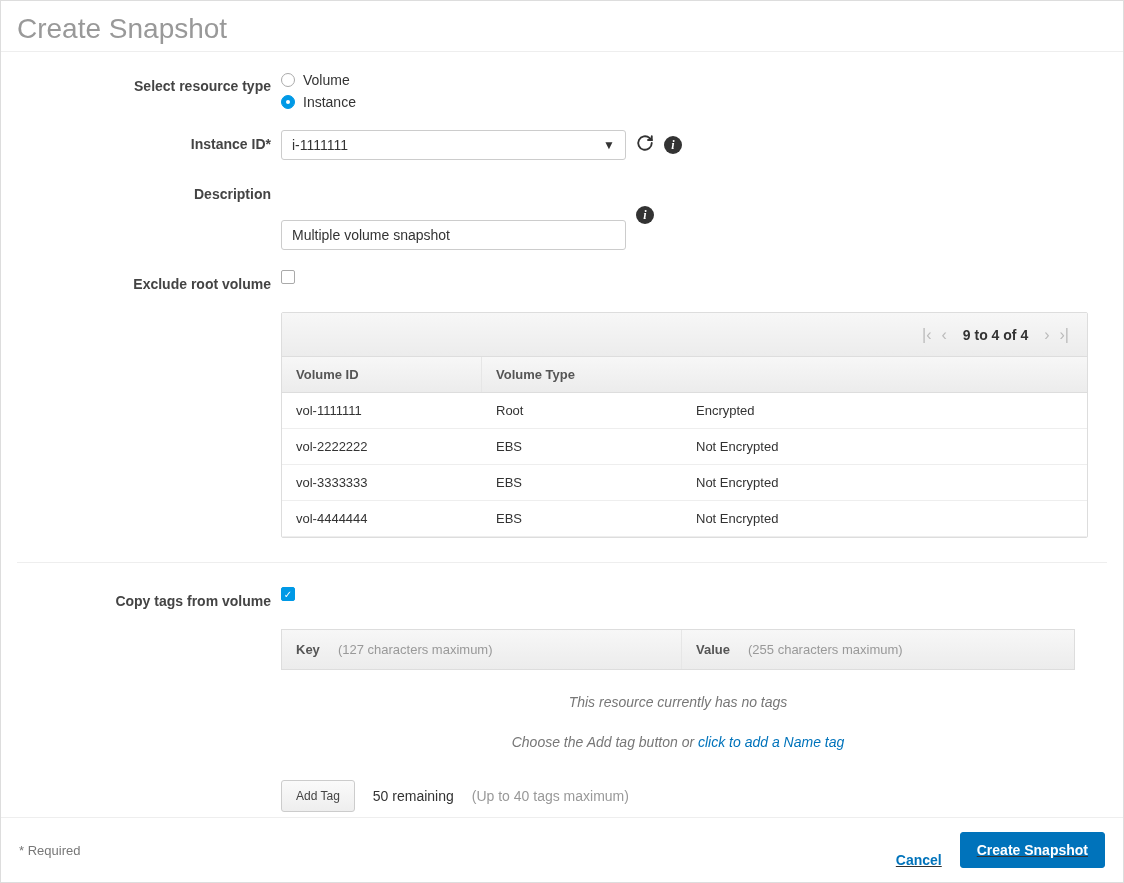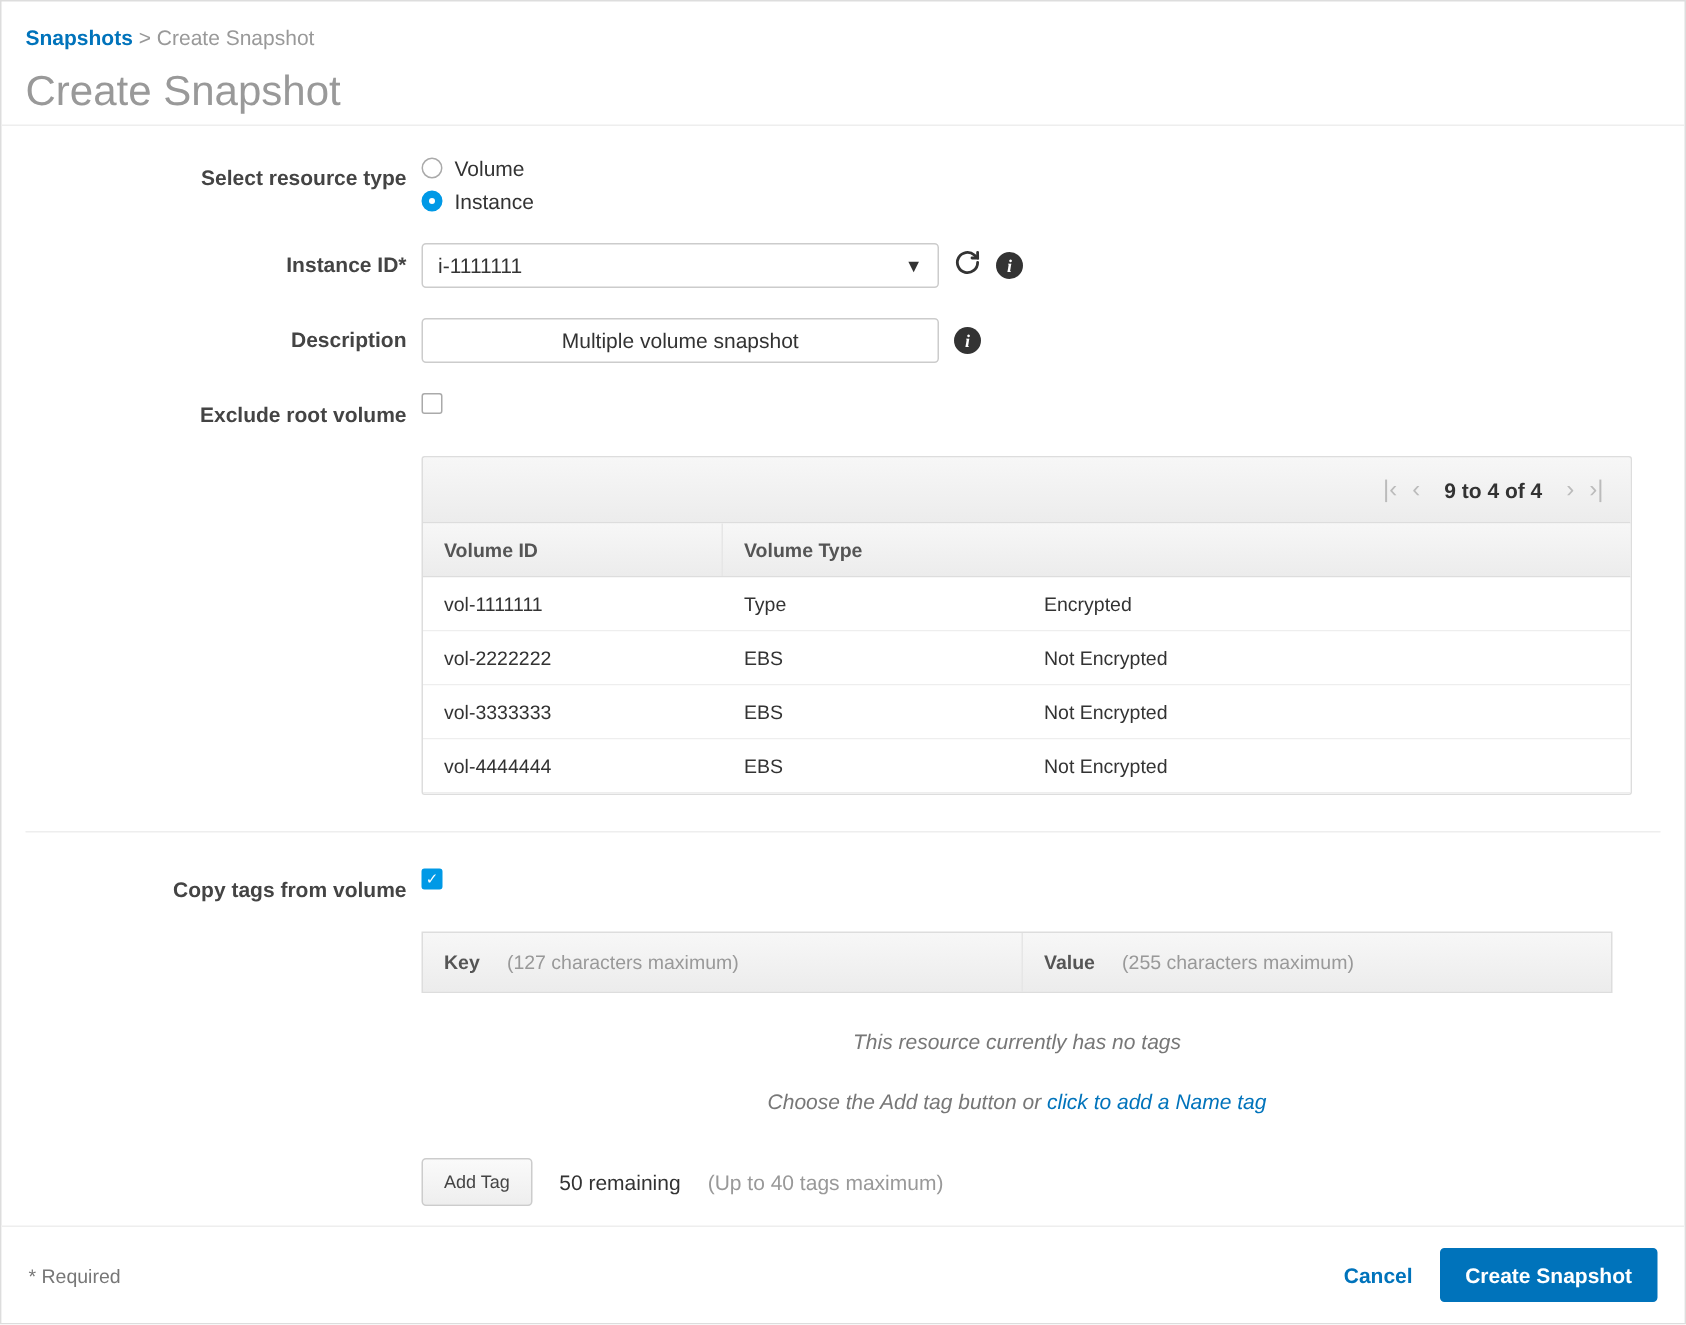--- a/index.html
+++ b/index.html
@@ -103,21 +103,22 @@
     padding: 0 10px;
     font-size: 14px;
     background: #fff;
     display: flex;
     align-items: center;
     justify-content: space-between;
     cursor: pointer;
   }
   .text-input {
     cursor: text;
-    justify-content: center;
+    justify-content: flex-start;
+    margin-top: 40px;
   }
   .caret {
     font-size: 12px;
     color: #333;
   }
   .icon-btn {
     font-size: 18px;
     color: #333;
     cursor: pointer;
     user-select: none;
@@ -275,40 +276,36 @@
     align-items: center;
     justify-content: space-between;
     background: #fff;
   }
   .footer-left {
     color: #777;
     font-size: 13px;
   }
   .footer-right {
     display: flex;
-    align-items: center;
+    align-items: flex-end;
     gap: 18px;
+    text-decoration: underline;
   }
   .cancel-link {
     color: #0073bb;
     font-weight: bold;
     cursor: pointer;
     font-size: 14px;
   }
 </style>
 </head>
 <body>
 
 <div class="page">
 
-  <div class="breadcrumb">
-    <a href="#">Snapshots</a>
-    <span>&gt;</span>
-    <span>Create Snapshot</span>
-  </div>
 
   <h1 class="page-title">Create Snapshot</h1>
   <hr class="title-rule">
 
   <div class="form-area">
 
     <div class="form-row">
       <div class="form-label">Select resource type</div>
       <div class="form-control-area">
         <div class="radio-group">
@@ -366,21 +363,21 @@
         <span class="pager-icon">›</span>
         <span class="pager-icon">›|</span>
       </div>
       <div class="table-header">
         <div class="th col-id">Volume ID</div>
         <div class="th col-type">Volume Type</div>
       </div>
       <div id="volumes-tbody">
           <div class="table-row">
             <div class="td col-id">vol-1111111</div>
-            <div class="td col-type">Type</div>
+            <div class="td col-type">Root</div>
             <div class="td col-enc">Encrypted</div>
           </div>
           <div class="table-row">
             <div class="td col-id">vol-2222222</div>
             <div class="td col-type">EBS</div>
             <div class="td col-enc">Not Encrypted</div>
           </div>
           <div class="table-row">
             <div class="td col-id">vol-3333333</div>
             <div class="td col-type">EBS</div>

